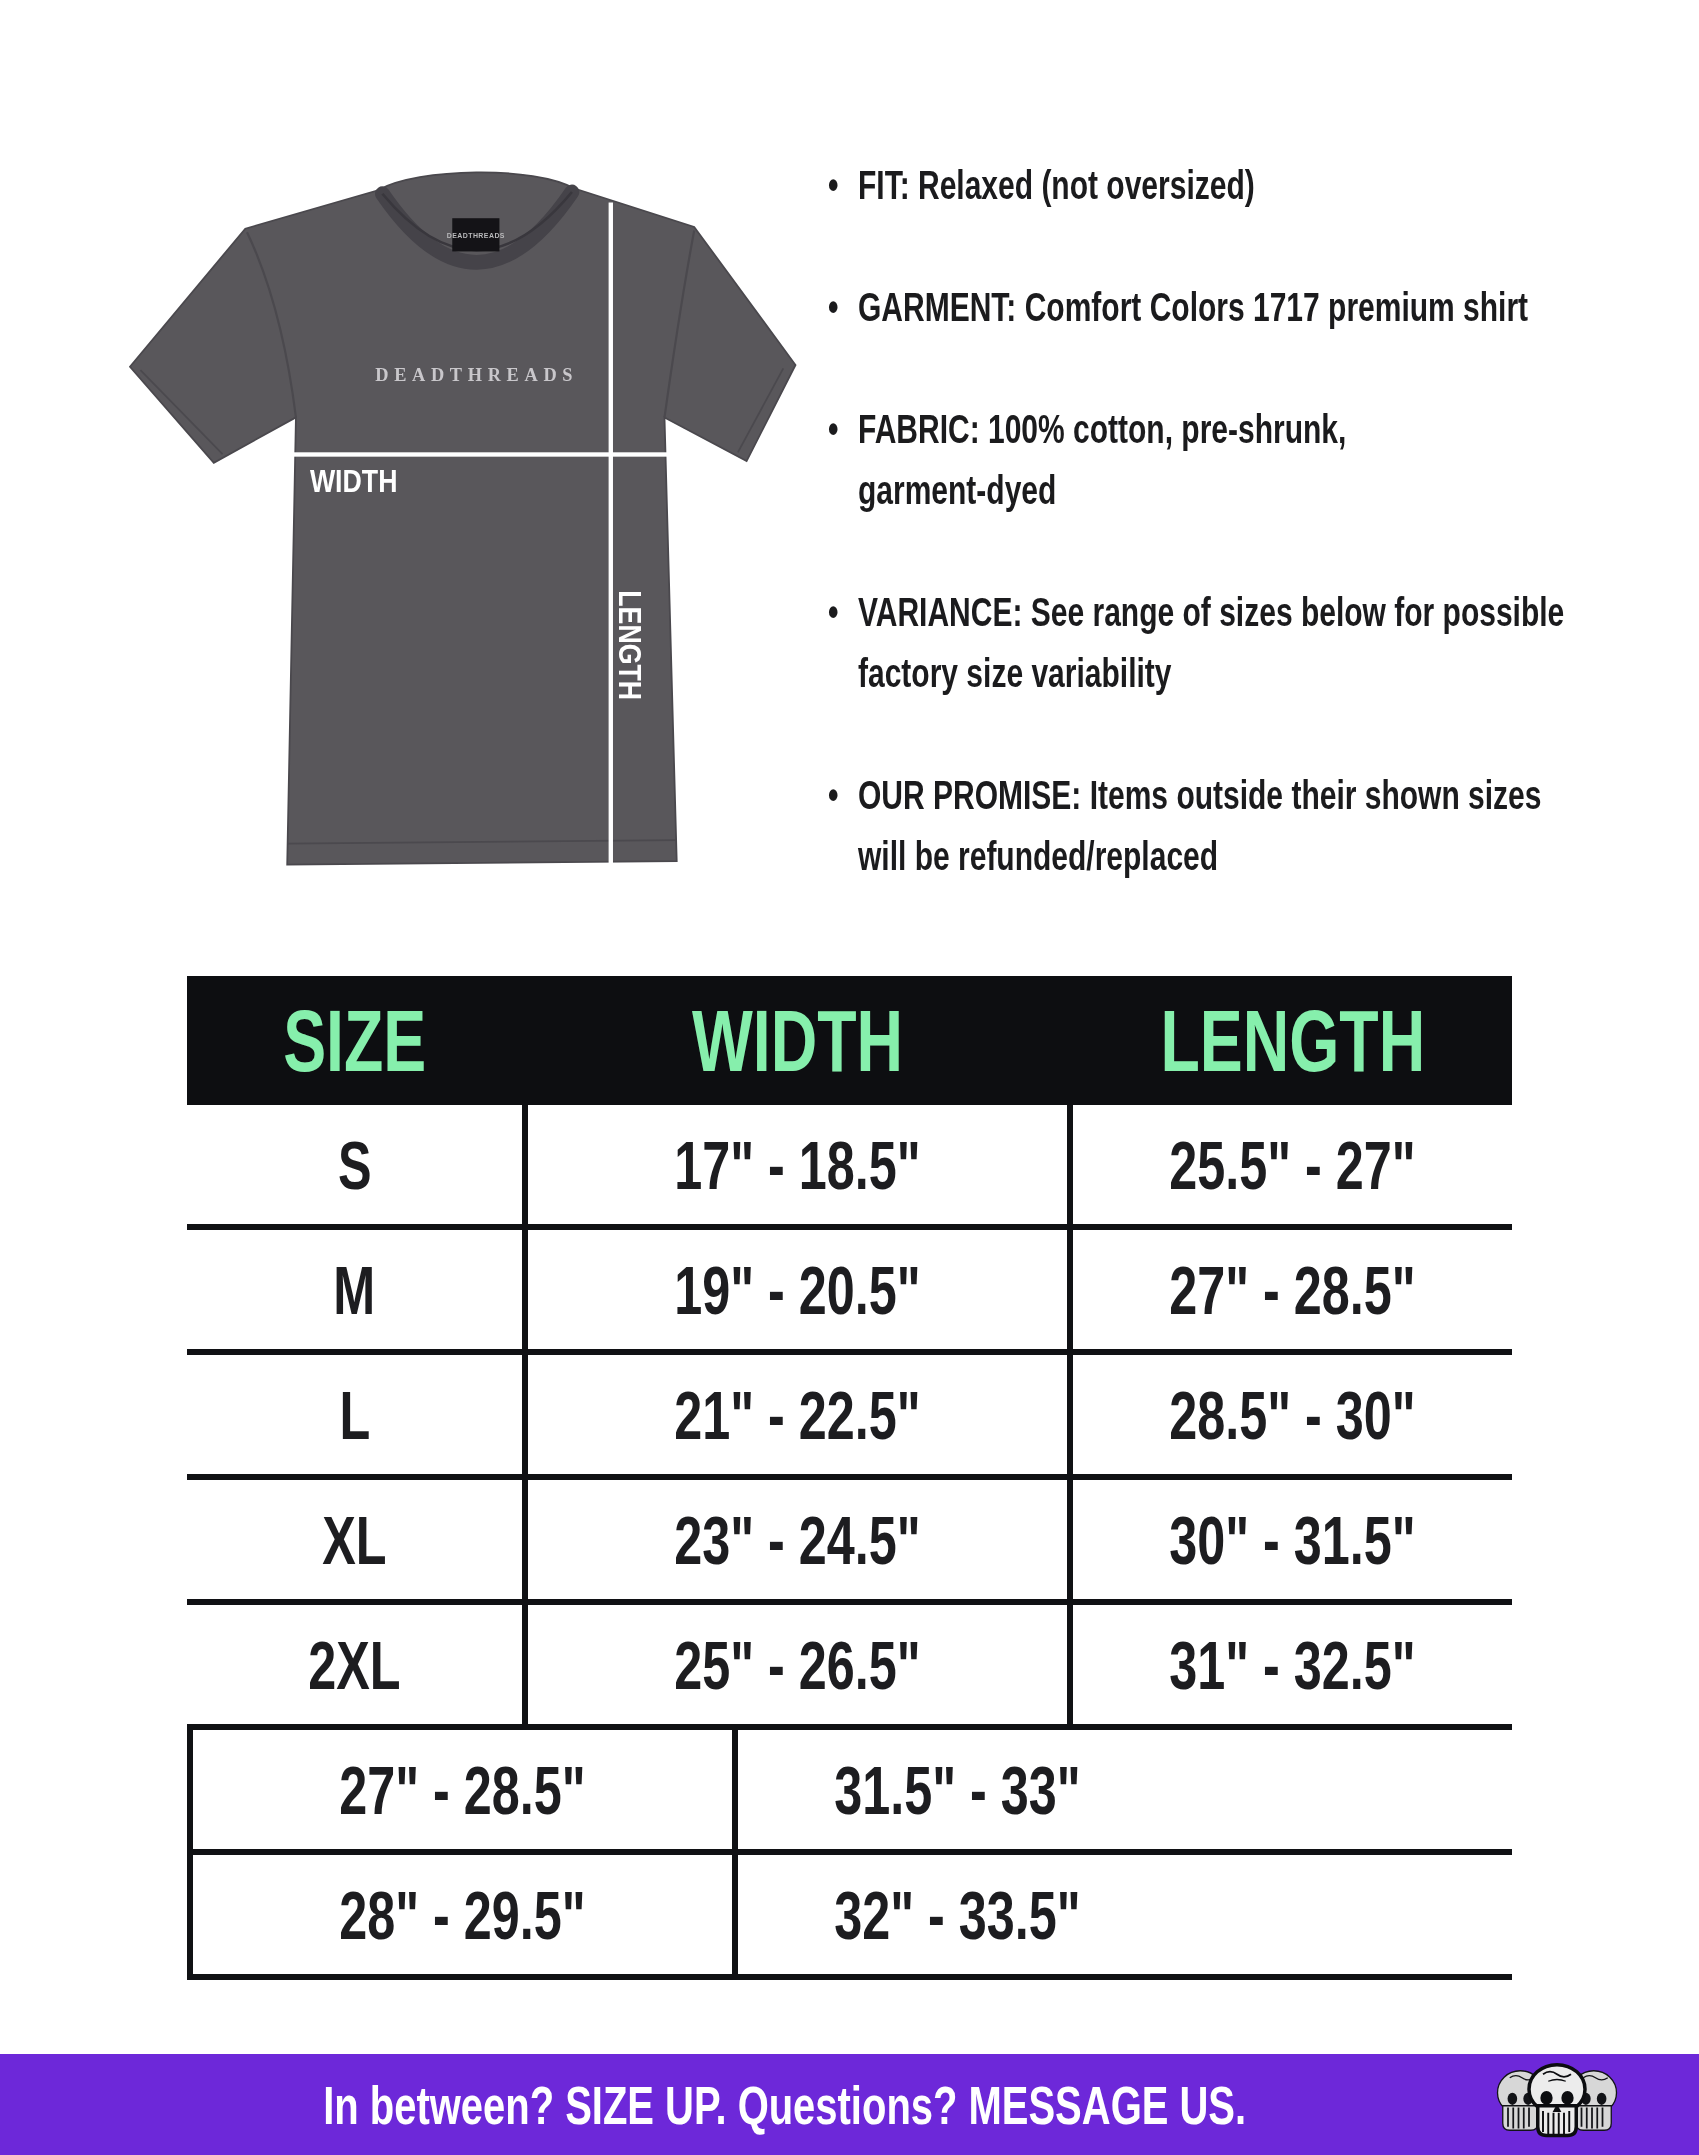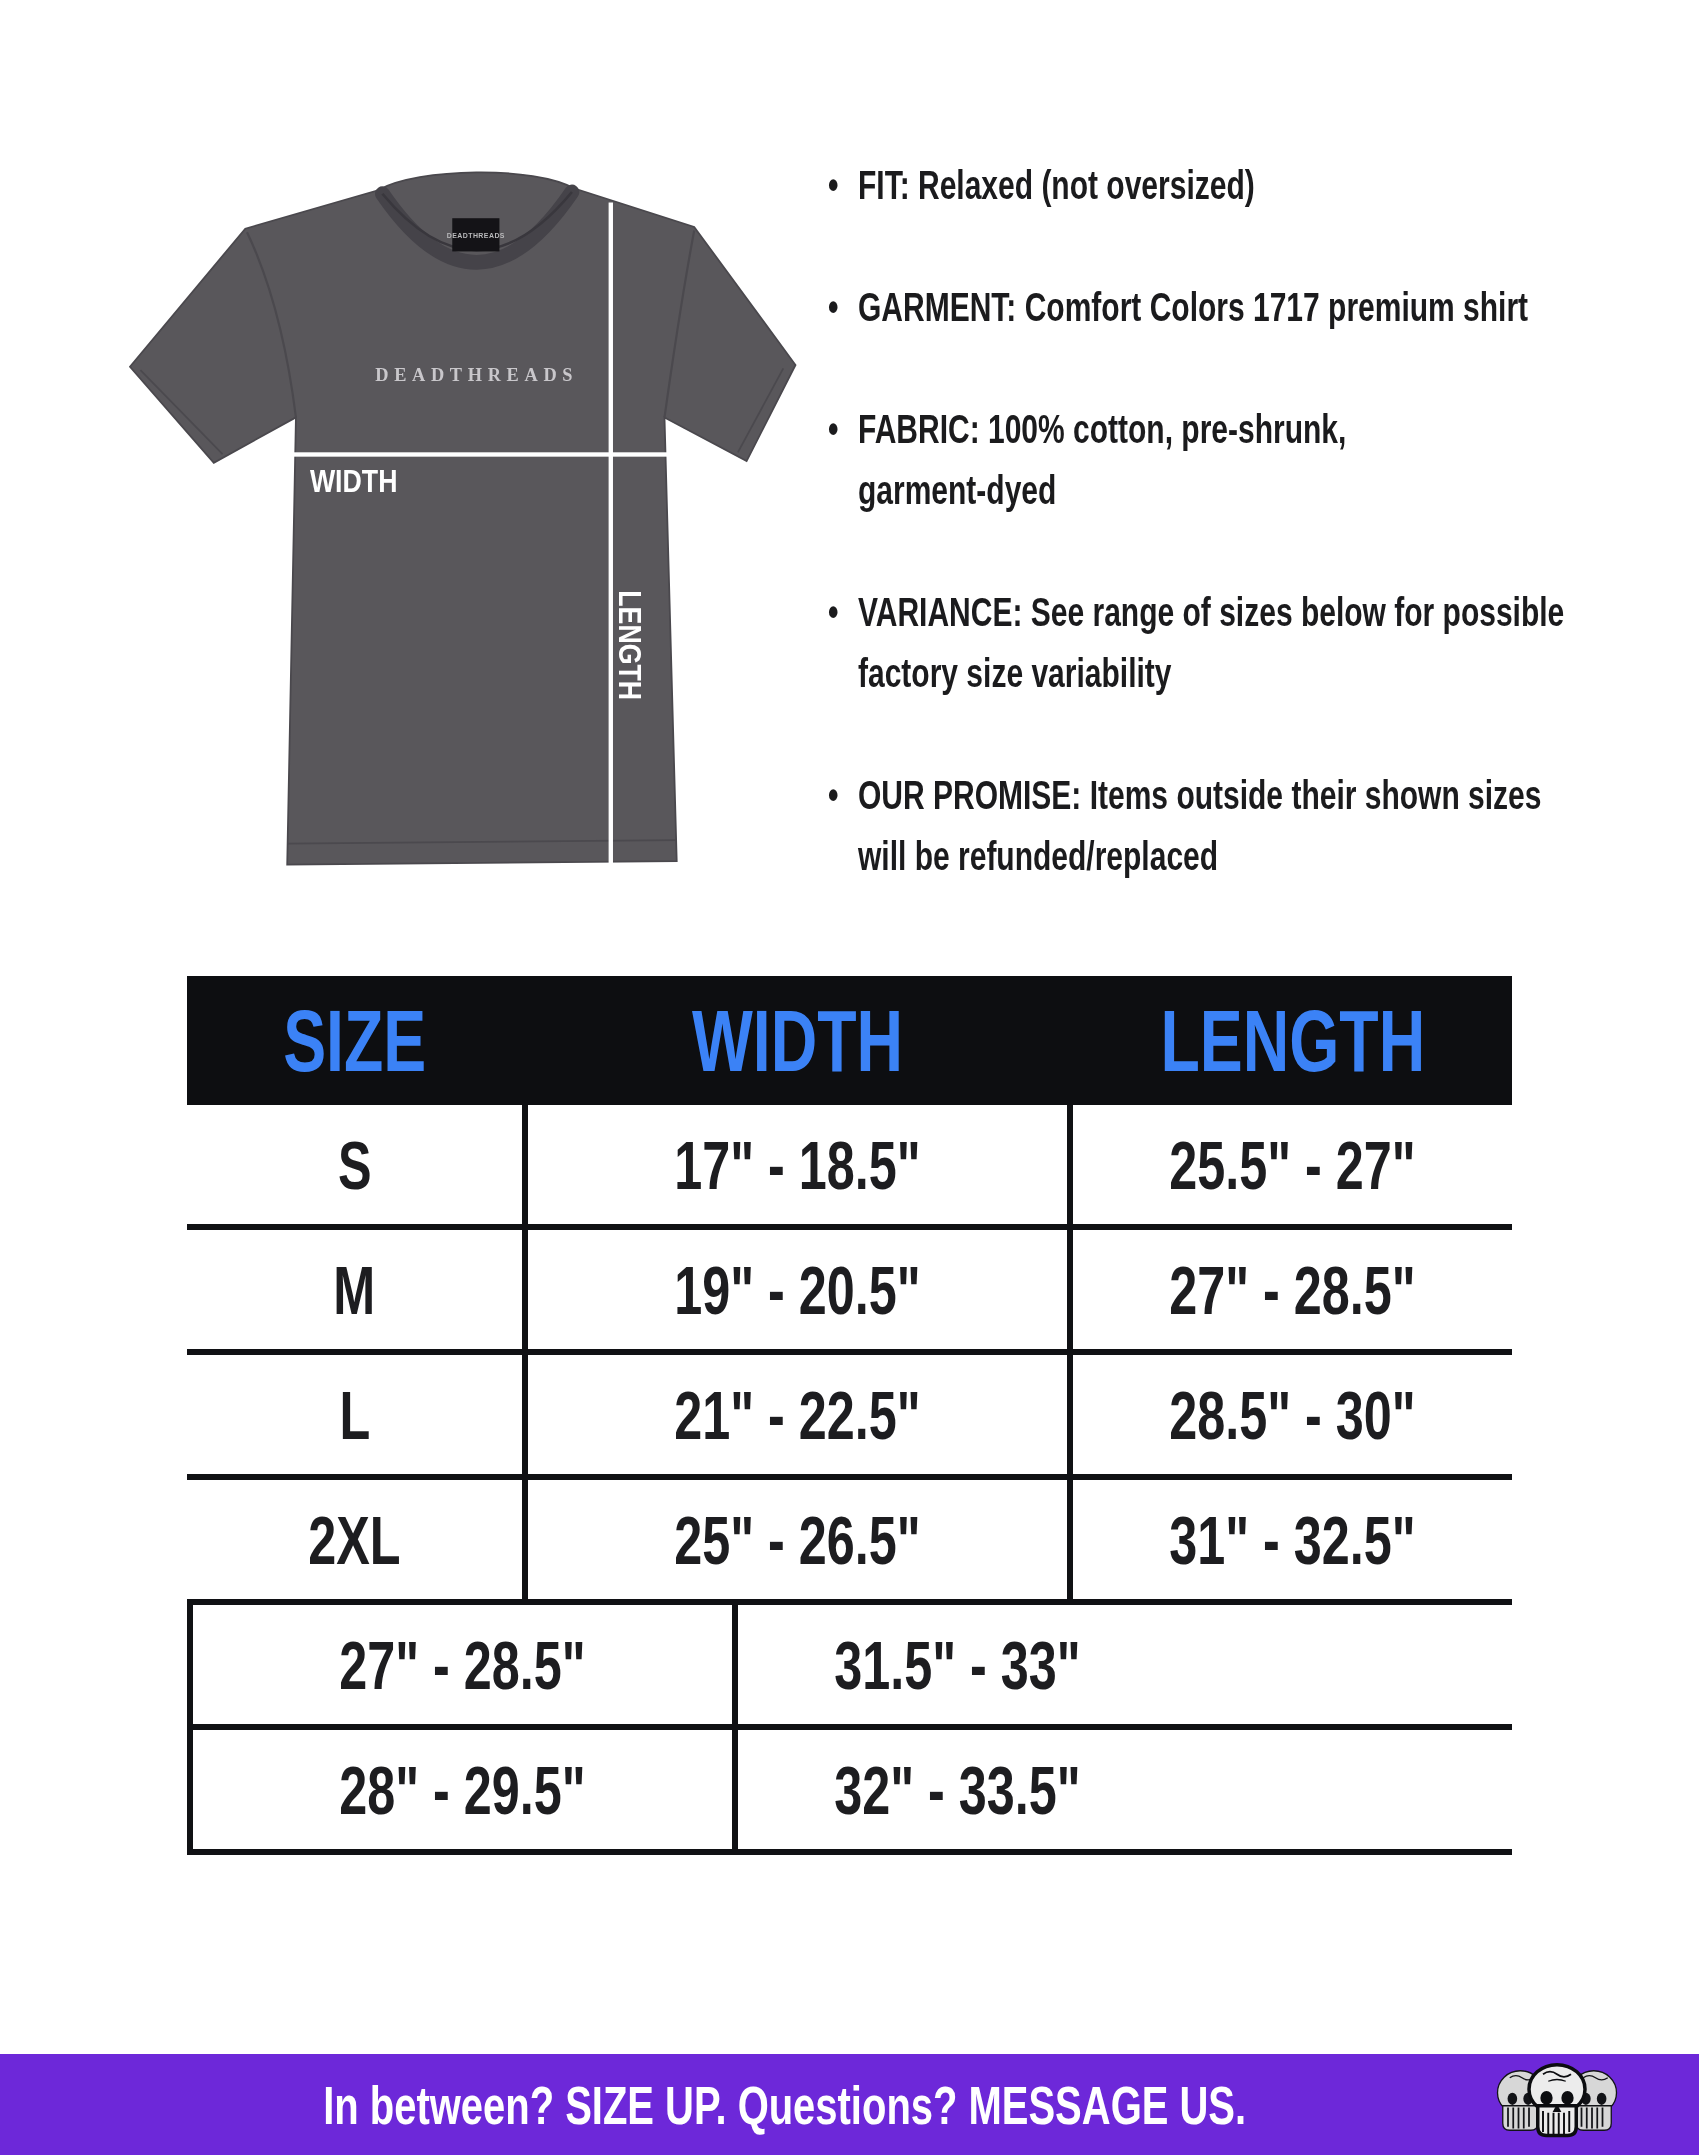--- a/index.html
+++ b/index.html
@@ -15,21 +15,21 @@
     transform:scaleX(0.75);transform-origin:0 0;
     color:#1b1b1d;font-weight:700;font-size:40px;line-height:61px;
   }
   .bullets li{position:relative;padding-left:40px;margin-bottom:61px;}
   .bullets li::before{content:"\2022";position:absolute;left:0;top:0;}
   .bl{white-space:nowrap;}
   .bl:empty{display:none;}
   
   .stable{position:absolute;left:187px;top:976px;width:1325px;}
   .thead{display:flex;height:129px;background:#0d0e11;align-items:center;}
-  .th{color:#3b82f6;font-size:87px;font-weight:700;display:flex;align-items:center;justify-content:center;}
+  .th{color:#86efac;font-size:87px;font-weight:700;display:flex;align-items:center;justify-content:center;}
   .c1{width:335px;}.c2{width:551px;}.c3{width:439px;}
   .sq{display:inline-block;transform:scaleX(0.74);white-space:nowrap;}
   .trow{display:flex;height:125px;box-sizing:border-box;border-bottom:6.1px solid #101114;}
   .td{display:flex;align-items:center;justify-content:center;height:100%;box-sizing:border-box;
       font-size:68px;font-weight:700;color:#1d1d20;}
   .td.c2{border-left:6.1px solid #101114;border-right:6.1px solid #101114;}
   
   .footer{position:absolute;left:0;top:2054px;width:1700px;height:101px;background:#6d28d9;
           display:flex;align-items:center;justify-content:center;}
   .ftext{color:#ffffff;font-size:54px;font-weight:700;padding-right:131px;}
@@ -126,20 +126,31 @@
     </div>
     <div class="trow">
       <div class="td c1">
           <span class="sq">L</span>
         </div>
       <div class="td c2">
           <span class="sq">21" - 22.5"</span>
         </div>
       <div class="td c3">
           <span class="sq">28.5" - 30"</span>
+        </div>
+    </div>
+    <div class="trow">
+      <div class="td c1">
+          <span class="sq">XL</span>
+        </div>
+      <div class="td c2">
+          <span class="sq">23" - 24.5"</span>
+        </div>
+      <div class="td c3">
+          <span class="sq">30" - 31.5"</span>
         </div>
     </div>
     <div class="trow">
       <div class="td c1">
           <span class="sq">2XL</span>
         </div>
       <div class="td c2">
           <span class="sq">25" - 26.5"</span>
         </div>
       <div class="td c3">

